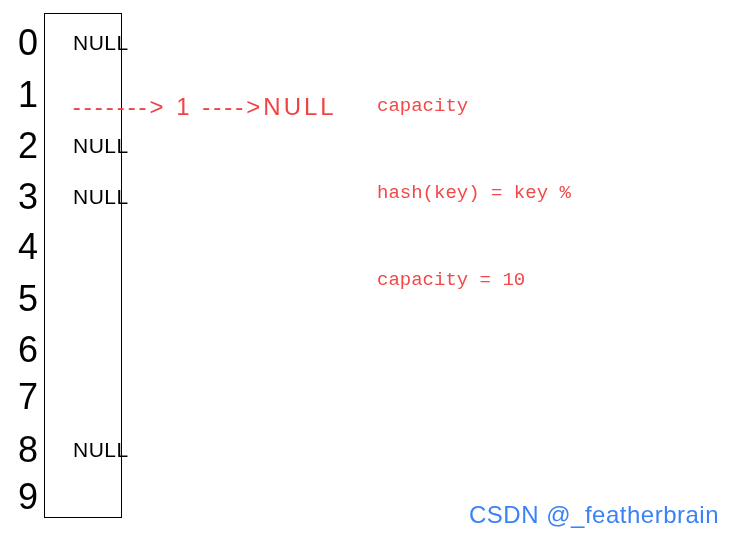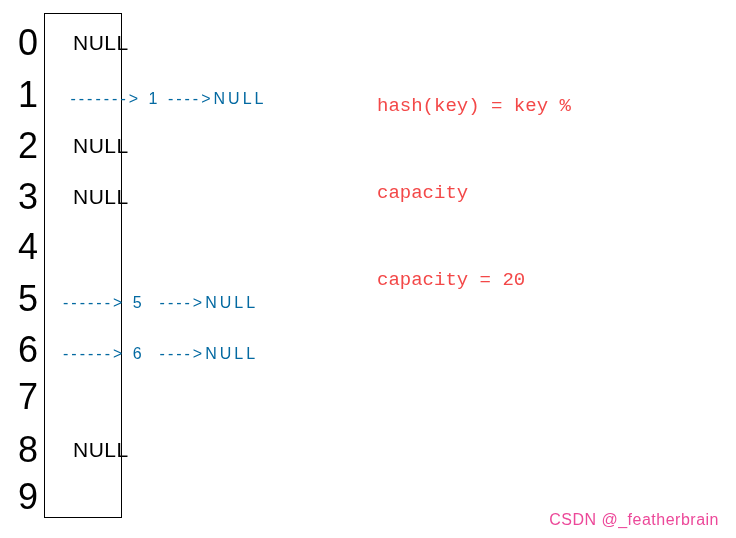--- a/index.html
+++ b/index.html
@@ -48,43 +48,43 @@
     font-size: 21px;
     line-height: 50px;
     letter-spacing: 0.5px;
     color: #000000;
     white-space: pre;
     margin-left: 20px;
   }
   .chain {
     position: absolute;
     left: 63px;
-    top: 4px;
-    font-size: 16px;
+    top: 12px;
+    font-size: 24px;
     line-height: 50px;
     letter-spacing: 3px;
-    color: #0369a1;
+    color: #ef4444;
     white-space: pre;
   }
   .annotation {
     position: absolute;
     left: 377px;
     top: 34px;
     font-family: "Liberation Mono", monospace;
     font-size: 19px;
     line-height: 29px;
     color: #f34848;
     white-space: pre;
   }
   .watermark {
     position: absolute;
     right: 17px;
     bottom: 9px;
-    font-size: 16px;
-    color: #ec4899;
+    font-size: 24px;
+    color: #3b82f6;
     letter-spacing: 0.5px;
   }
 </style>
 </head>
 <body>
 
 <div class="bucket-box"></div>
 
 <div class="row" style="top:18px">
   <div class="idx">0</div>
@@ -100,36 +100,34 @@
 </div>
 <div class="row" style="top:172px">
   <div class="idx">3</div>
   <span class="cell">NULL</span>
 </div>
 <div class="row" style="top:222px">
   <div class="idx">4</div>
 </div>
 <div class="row" style="top:274px">
   <div class="idx">5</div>
-  <span class="chain">------&gt; 5  ----&gt;NULL</span>
 </div>
 <div class="row" style="top:325px">
   <div class="idx">6</div>
-  <span class="chain">------&gt; 6  ----&gt;NULL</span>
 </div>
 <div class="row" style="top:372px">
   <div class="idx">7</div>
 </div>
 <div class="row" style="top:425px">
   <div class="idx">8</div>
   <span class="cell">NULL</span>
 </div>
 <div class="row" style="top:472px">
   <div class="idx">9</div>
 </div>
 
 <div class="annotation">
+  <div>capacity</div>
   <div>hash(key) = key %</div>
-  <div>capacity</div>
-  <div>capacity = 20</div>
+  <div>capacity = 10</div>
 </div>
 
 <div class="watermark">CSDN @_featherbrain</div>
 
 </body></html>

